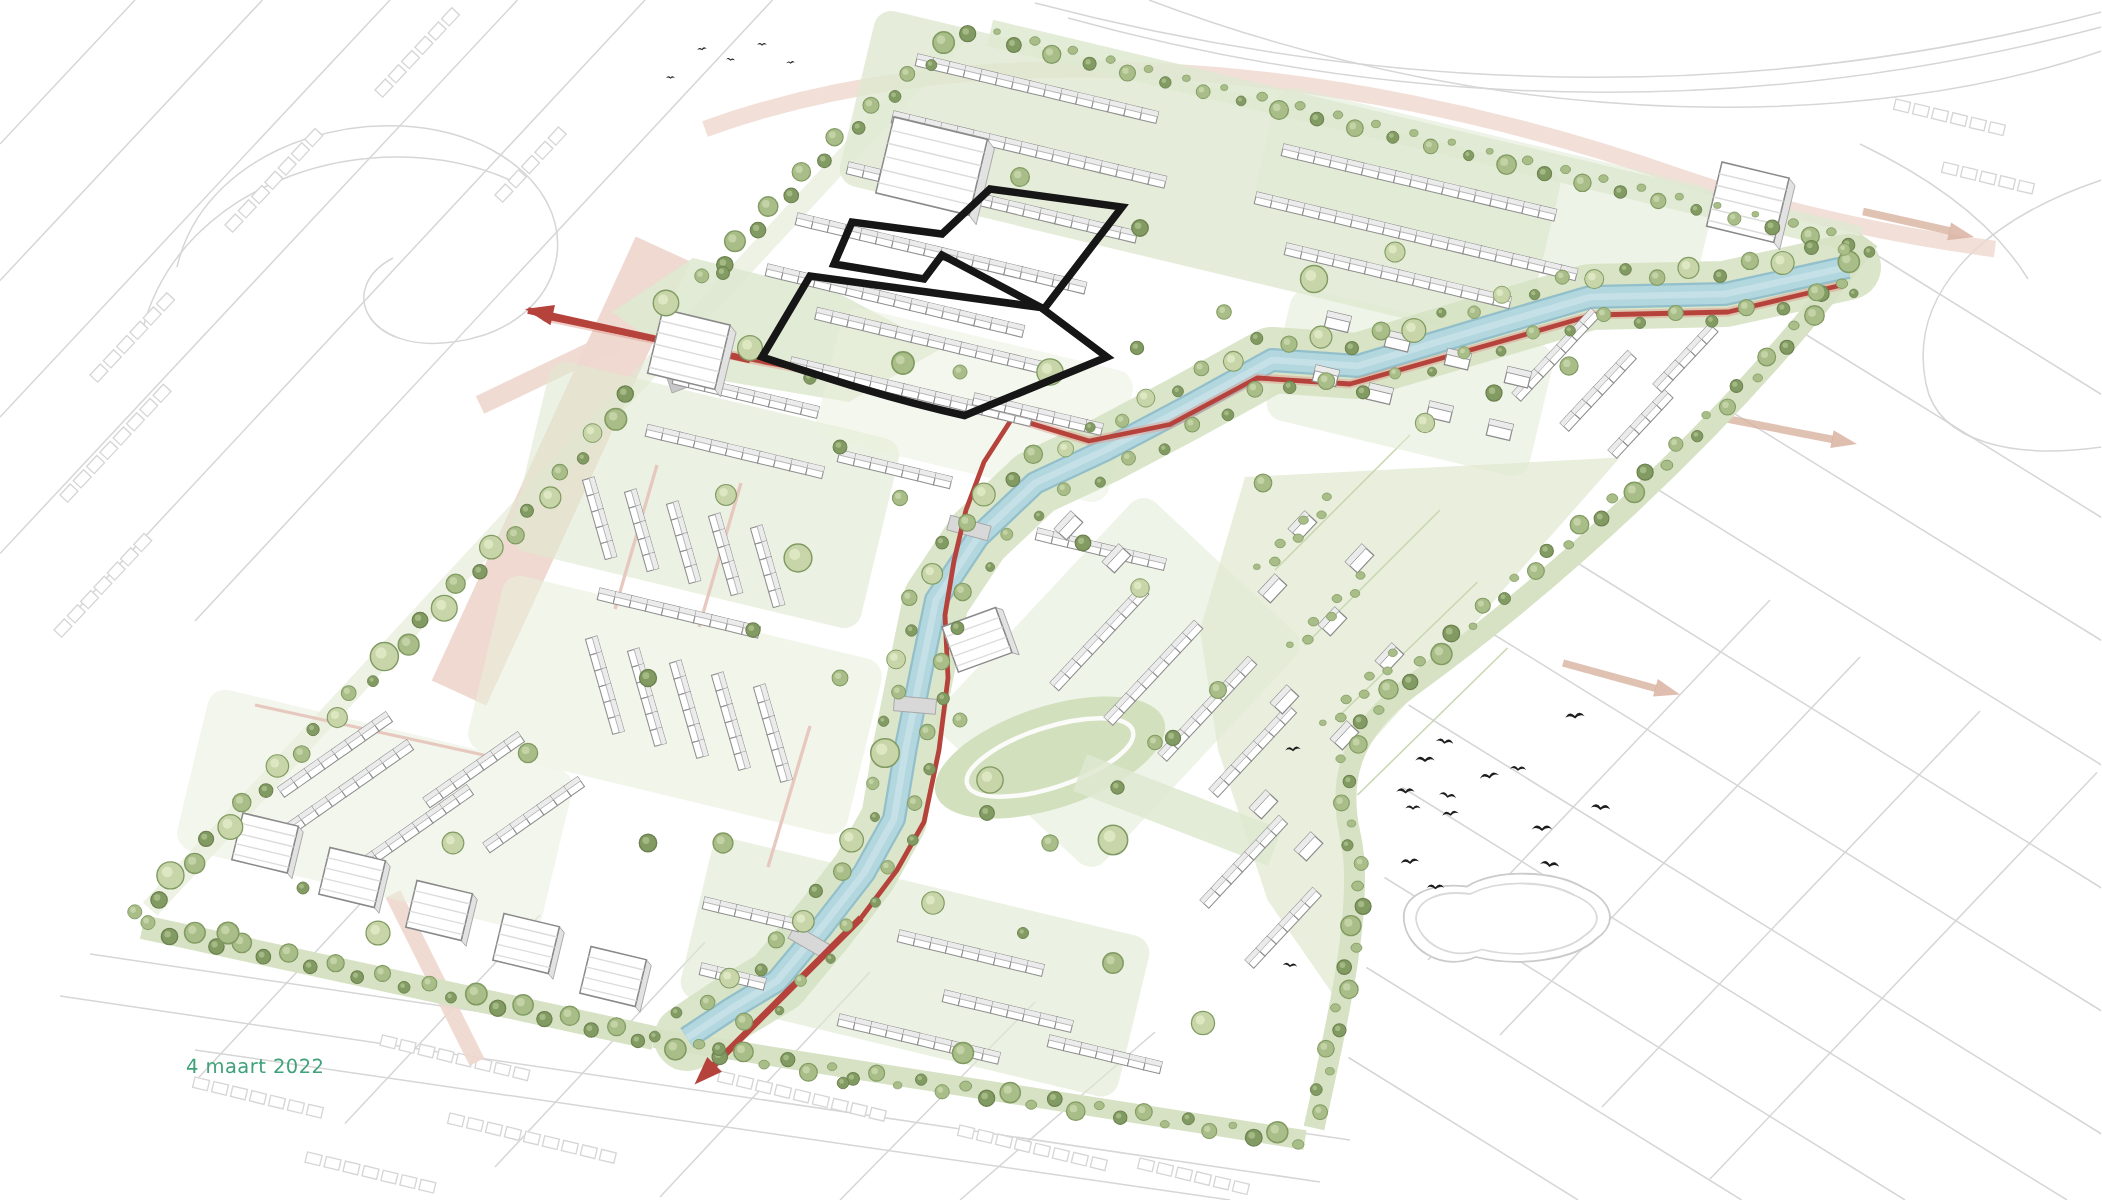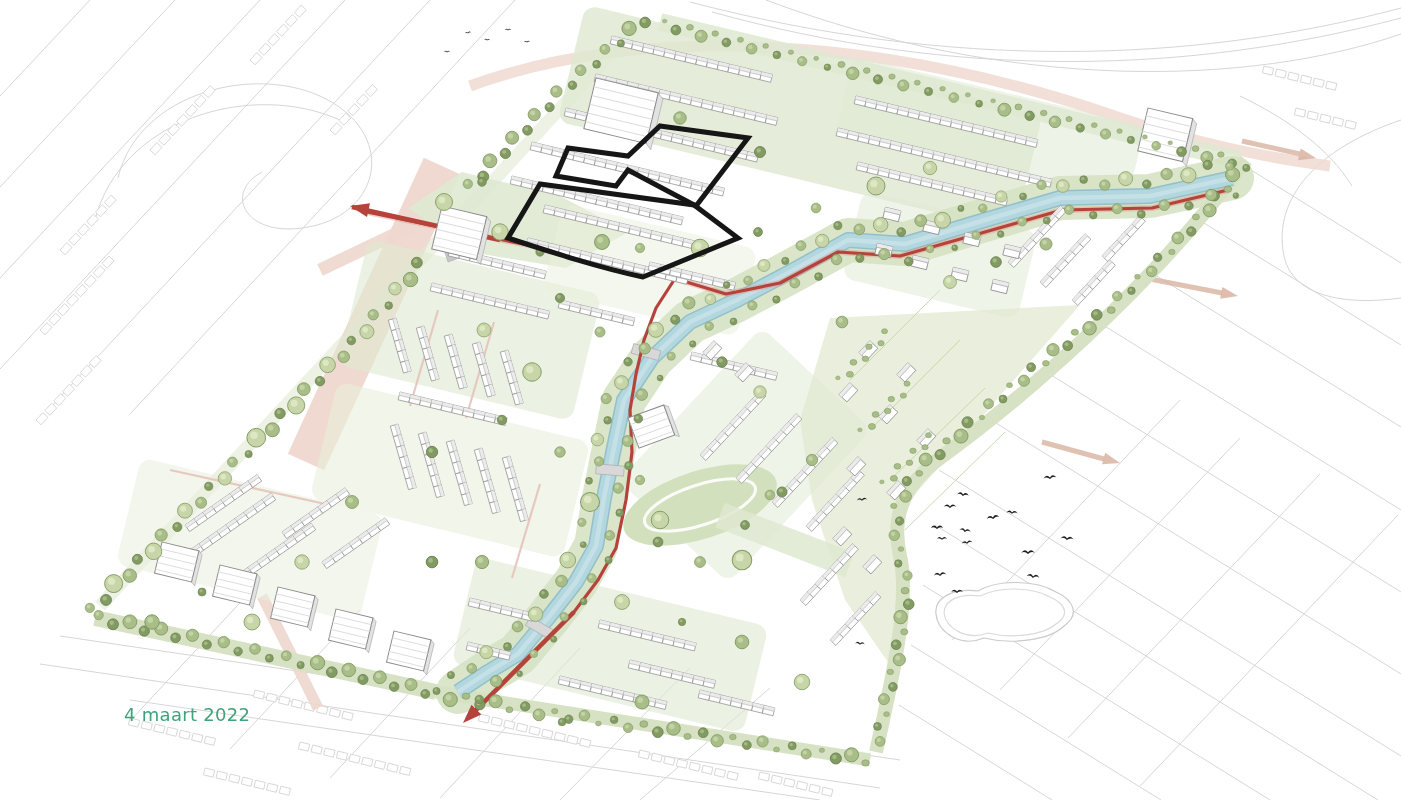--- a/index.html
+++ b/index.html
@@ -1,19 +1,19 @@
 <!DOCTYPE html>
 <html style="--background: #ffffff; --context-line: #d6d6d6; --pink-road: #eed7ce; --faint-arrow: #d9b3a1; --red-route: #b5433c; --red-route-light: #e0968b; --canal: #b2d7df; --canal-edge: #93bfca; --canal-light: #cfe4ea; --bank: #d6e2c3; --park: #dfe9d1; --meadow: #e9efdc; --field: #d2e0bd; --tree: #a9bd89; --tree-dark: #829b62; --tree-light: #c7d5a9; --house-stroke: #8f8f8f; --roof-shade: #ebebeb; --building-gray: #c2c2c2; --plaza-gray: #c7c7c7; --bridge-gray: #d8d8d8; --plot-outline: #161616; --bird: #1d1d1d; --pond-line: #cbcbcb; --date-text: #3fa27a;"><head>
 <meta charset="utf-8">
 <style>
   html,body{margin:0;padding:0;background:#fff;}
   .canvas{position:relative;width:1401px;height:800px;overflow:hidden;background:var(--background,#fff);
           font-family:"DejaVu Sans","Liberation Sans",sans-serif;}
   svg{position:absolute;left:0;top:0;}
-  .date{position:absolute;left:124px;top:704px;font-size:18px;font-weight:500;
+  .date{position:absolute;left:124px;top:704px;font-size:13px;font-weight:500;
         letter-spacing:.3px;color:var(--date-text,#3fa27a);}
   .ctx{stroke:var(--context-line,#d8d8d8);stroke-width:1;fill:none;}
   .plot{stroke:var(--plot-outline,#161616);stroke-width:5;fill:none;stroke-linejoin:miter;}
   .pond{stroke:var(--pond-line,#cbcbcb);stroke-width:1.2;fill:#ffffff;}
 </style>
 </head>
 <body>
 
 <div class="canvas">
 <svg id="scene" width="1401" height="800" viewBox="0 0 1401 800">

